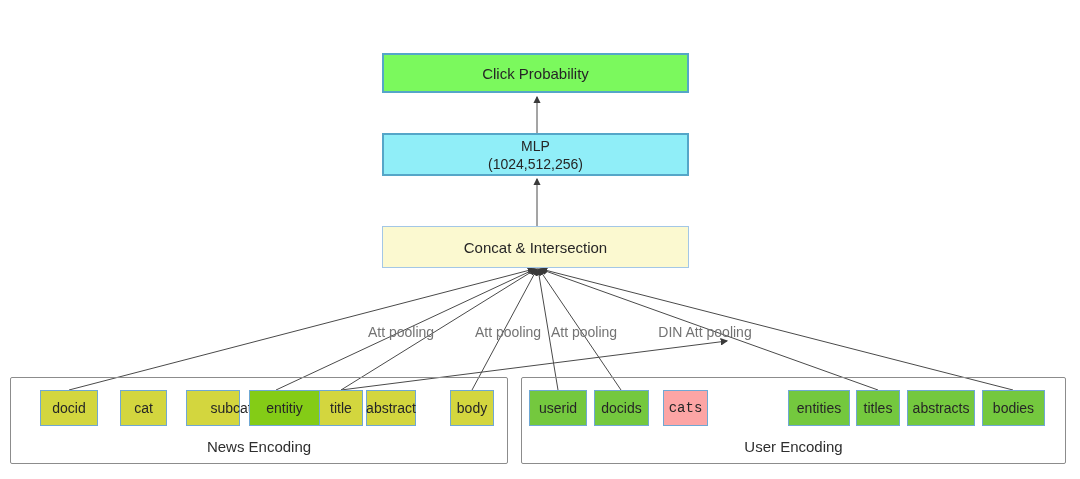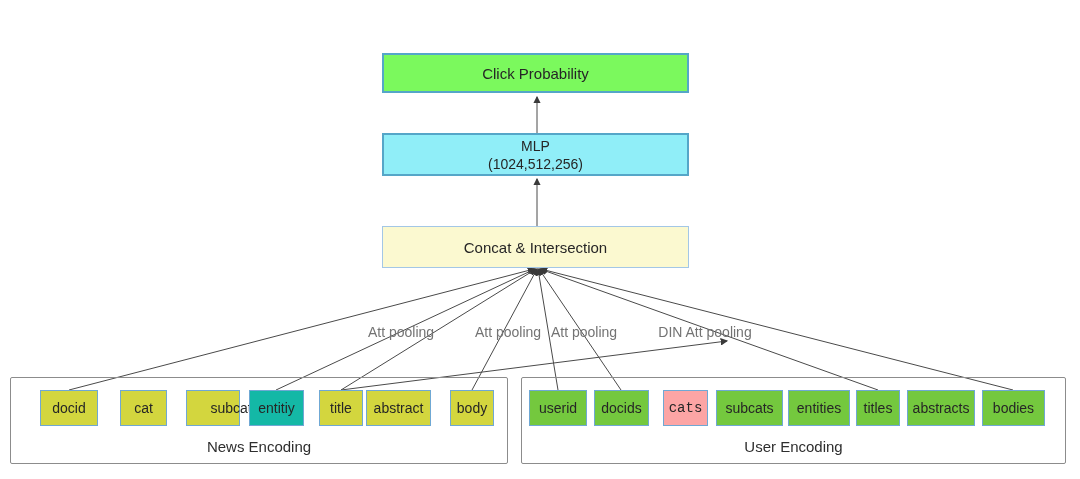--- a/index.html
+++ b/index.html
@@ -73,30 +73,29 @@
   <span class="edge-label" style="left:508px;">Att pooling</span>
   <span class="edge-label" style="left:584px;">Att pooling</span>
   <span class="edge-label" style="left:705px;">DIN Att pooling</span>
 
   <div class="group" style="left:10px;width:498px;">
     <span class="group-label">News Encoding</span>
   </div>
   <div class="item" style="left: 40px; width: 58px; background-color: rgb(211, 214, 62);">docid</div>
   <div class="item" style="left: 120px; width: 47px; background-color: rgb(211, 214, 62);">cat</div>
   <div class="item" style="left: 186px; width: 54px; background-color: rgb(211, 214, 62); padding-left: 36px;">subcat</div>
-  <div class="item" style="left: 249px; width: 55px; background-color: #14b8a6;">entitiy</div>
+  <div class="item" style="left: 249px; width: 71px; background-color: #84cc16;">entitiy</div>
   <div class="item" style="left: 319px; width: 44px; background-color: rgb(211, 214, 62);">title</div>
-  <div class="item" style="left: 366px; width: 65px; background-color: rgb(211, 214, 62);">abstract</div>
+  <div class="item" style="left: 366px; width: 50px; background-color: rgb(211, 214, 62);">abstract</div>
   <div class="item" style="left: 450px; width: 44px; background-color: rgb(211, 214, 62);">body</div>
 
   <div class="group" style="left:521px;width:545px;">
     <span class="group-label">User Encoding</span>
   </div>
   <div class="item" style="left: 529px; width: 58px; background-color: rgb(116, 200, 62);">userid</div>
   <div class="item" style="left: 594px; width: 55px; background-color: rgb(116, 200, 62); text-align: right;">docids</div>
   <div class="item" style="left: 663px; width: 45px; background-color: #fca5a5; font-family: Liberation Mono, monospace;">cats</div>
-  <div class="item" style="left: 716px; width: 67px; background-color: rgb(116, 200, 62);">subcats</div>
   <div class="item" style="left: 788px; width: 62px; background-color: rgb(116, 200, 62);">entities</div>
   <div class="item" style="left: 856px; width: 44px; background-color: rgb(116, 200, 62);">titles</div>
   <div class="item" style="left: 982px; width: 63px; background-color: rgb(116, 200, 62);">bodies</div>
   <div class="item" style="left: 907px; width: 68px; background-color: rgb(116, 200, 62);">abstracts</div>
 
 </div>
 
 </body></html>

